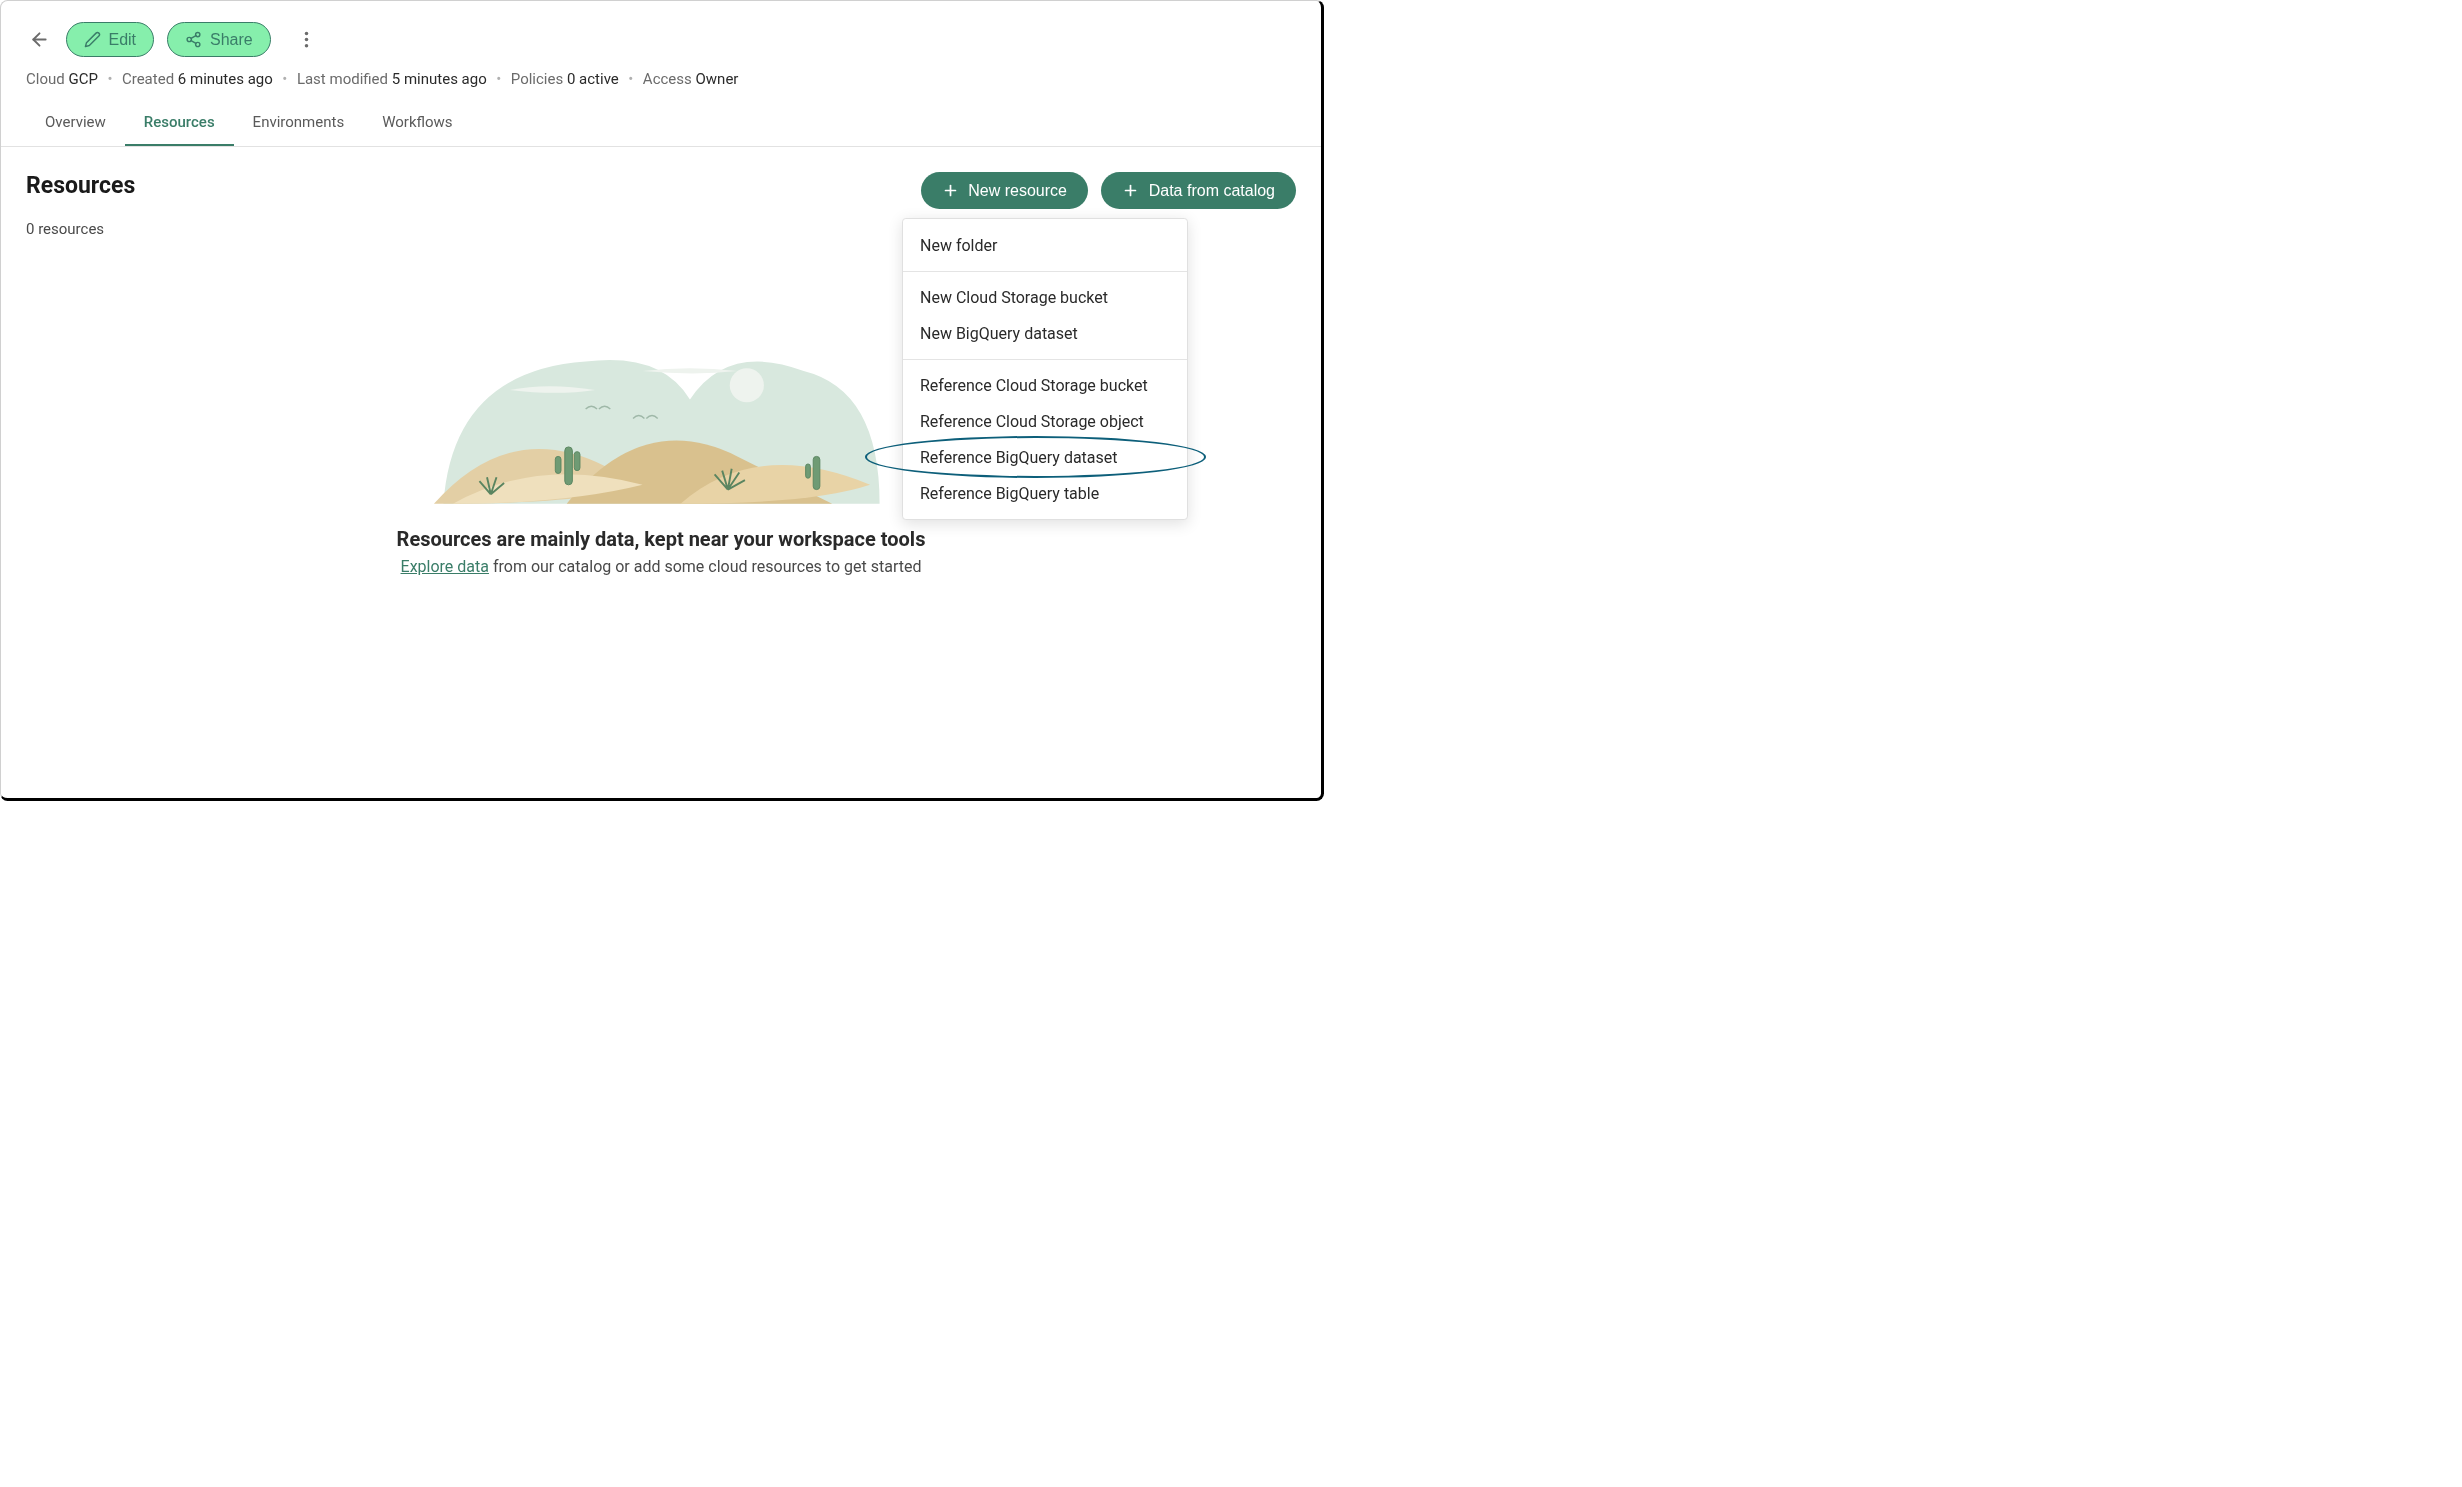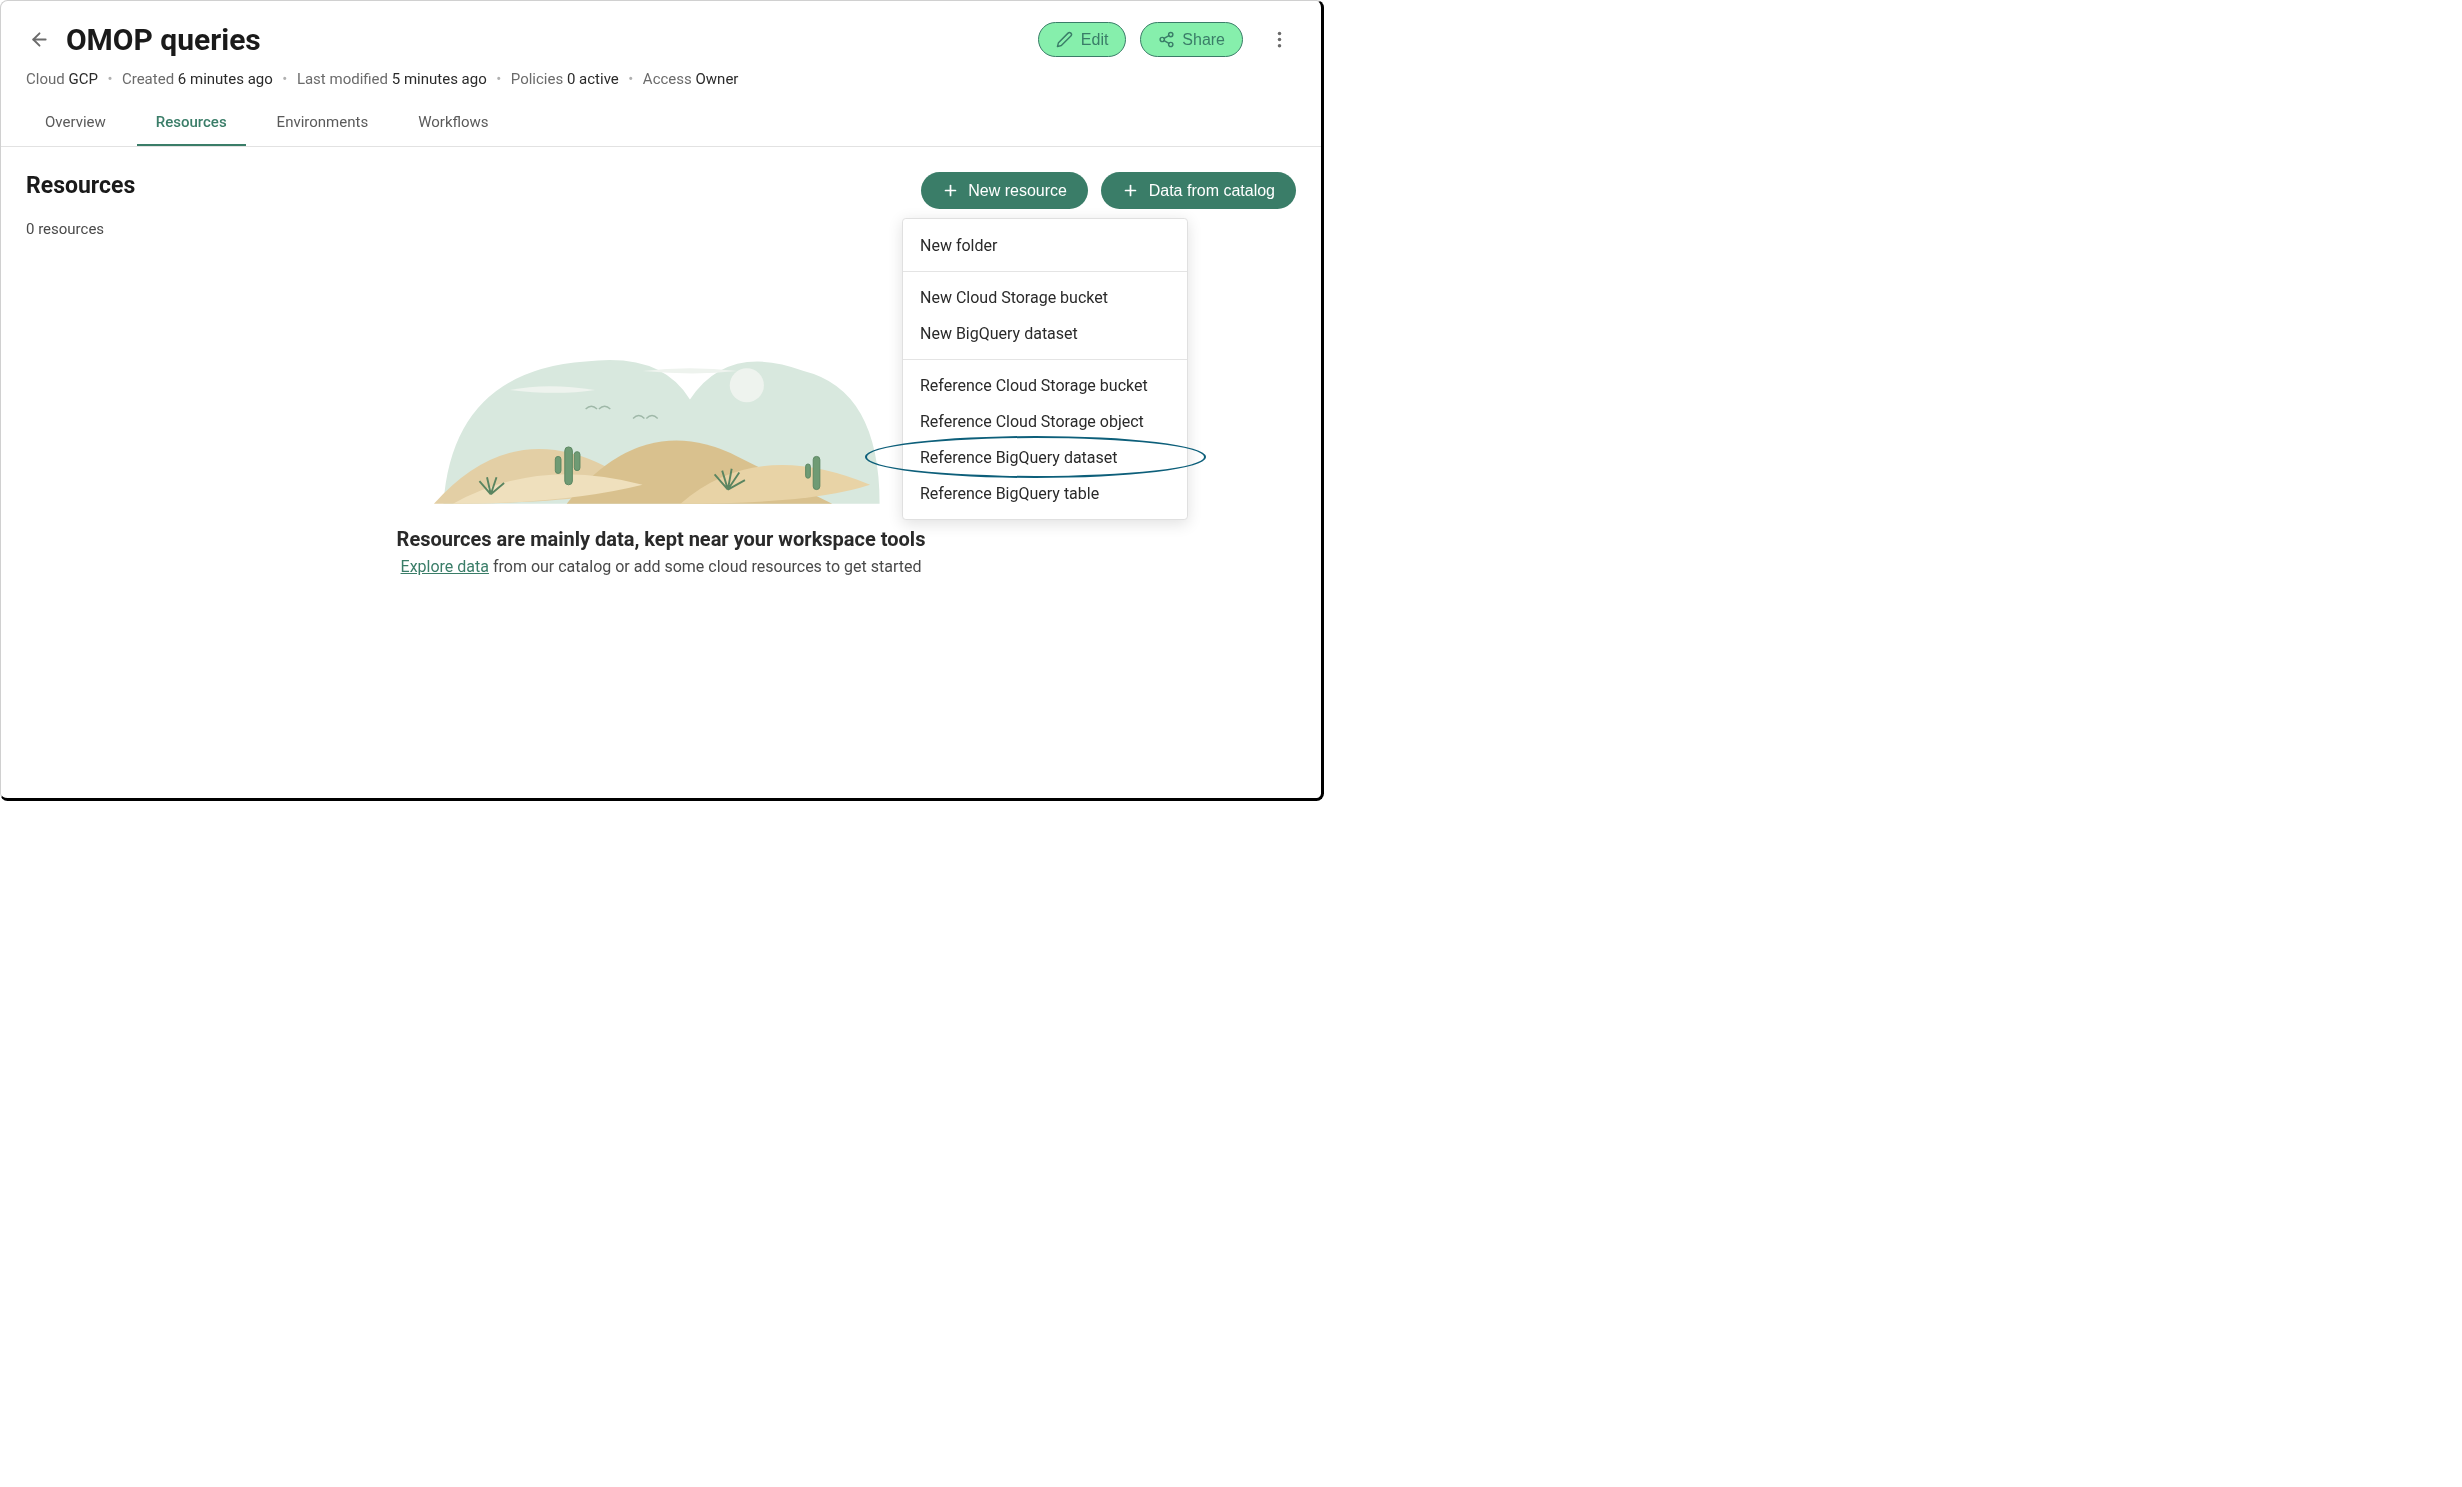--- a/index.html
+++ b/index.html
@@ -69,21 +69,21 @@
     gap: 9.5px;
     text-align: center;
   }
   .meta-row .label { color: #6b6b6b; }
   .meta-row .val { color: #2a2a2a; }
   .dot { color: #b0b0b0; }
   .tabs {
     display: flex;
     padding: 0 25px;
     border-bottom: 0.9px solid #e2e2e2;
-    gap: 12px;
+    gap: 0;
   }
   .tab {
     padding: 11.4px 19px 13.3px 19px;
     font-size: 15px;
     color: #5a5a5a;
     cursor: pointer;
     border-bottom: 2.8px solid transparent;
   }
   .tab.active {
     color: #3a7d68;
@@ -183,21 +183,20 @@
 <body>
 
 <div class="frame">
   <div class="header-row">
     <div class="back-btn">
       <svg width="21" height="21" viewBox="0 0 24 24" fill="none" stroke="currentColor" stroke-width="2.2" stroke-linecap="round" stroke-linejoin="round">
           <line x1="19" y1="12" x2="5" y2="12"></line>
           <polyline points="12 19 5 12 12 5"></polyline>
         </svg>
     </div>
-    <h1 class="page-title">OMOP queries</h1>
     <button class="action-btn">
       <svg width="17" height="17" viewBox="0 0 24 24" fill="none" stroke="currentColor" stroke-width="2" stroke-linecap="round" stroke-linejoin="round">
           <path d="M17 3a2.8 2.8 0 0 1 4 4L7.5 20.5 2 22l1.5-5.5L17 3z"></path>
         </svg>
       <span>Edit</span>
     </button>
     <button class="action-btn">
       <svg width="17" height="17" viewBox="0 0 24 24" fill="none" stroke="currentColor" stroke-width="2" stroke-linecap="round" stroke-linejoin="round">
           <circle cx="18" cy="5" r="3"></circle>
           <circle cx="6" cy="12" r="3"></circle>

